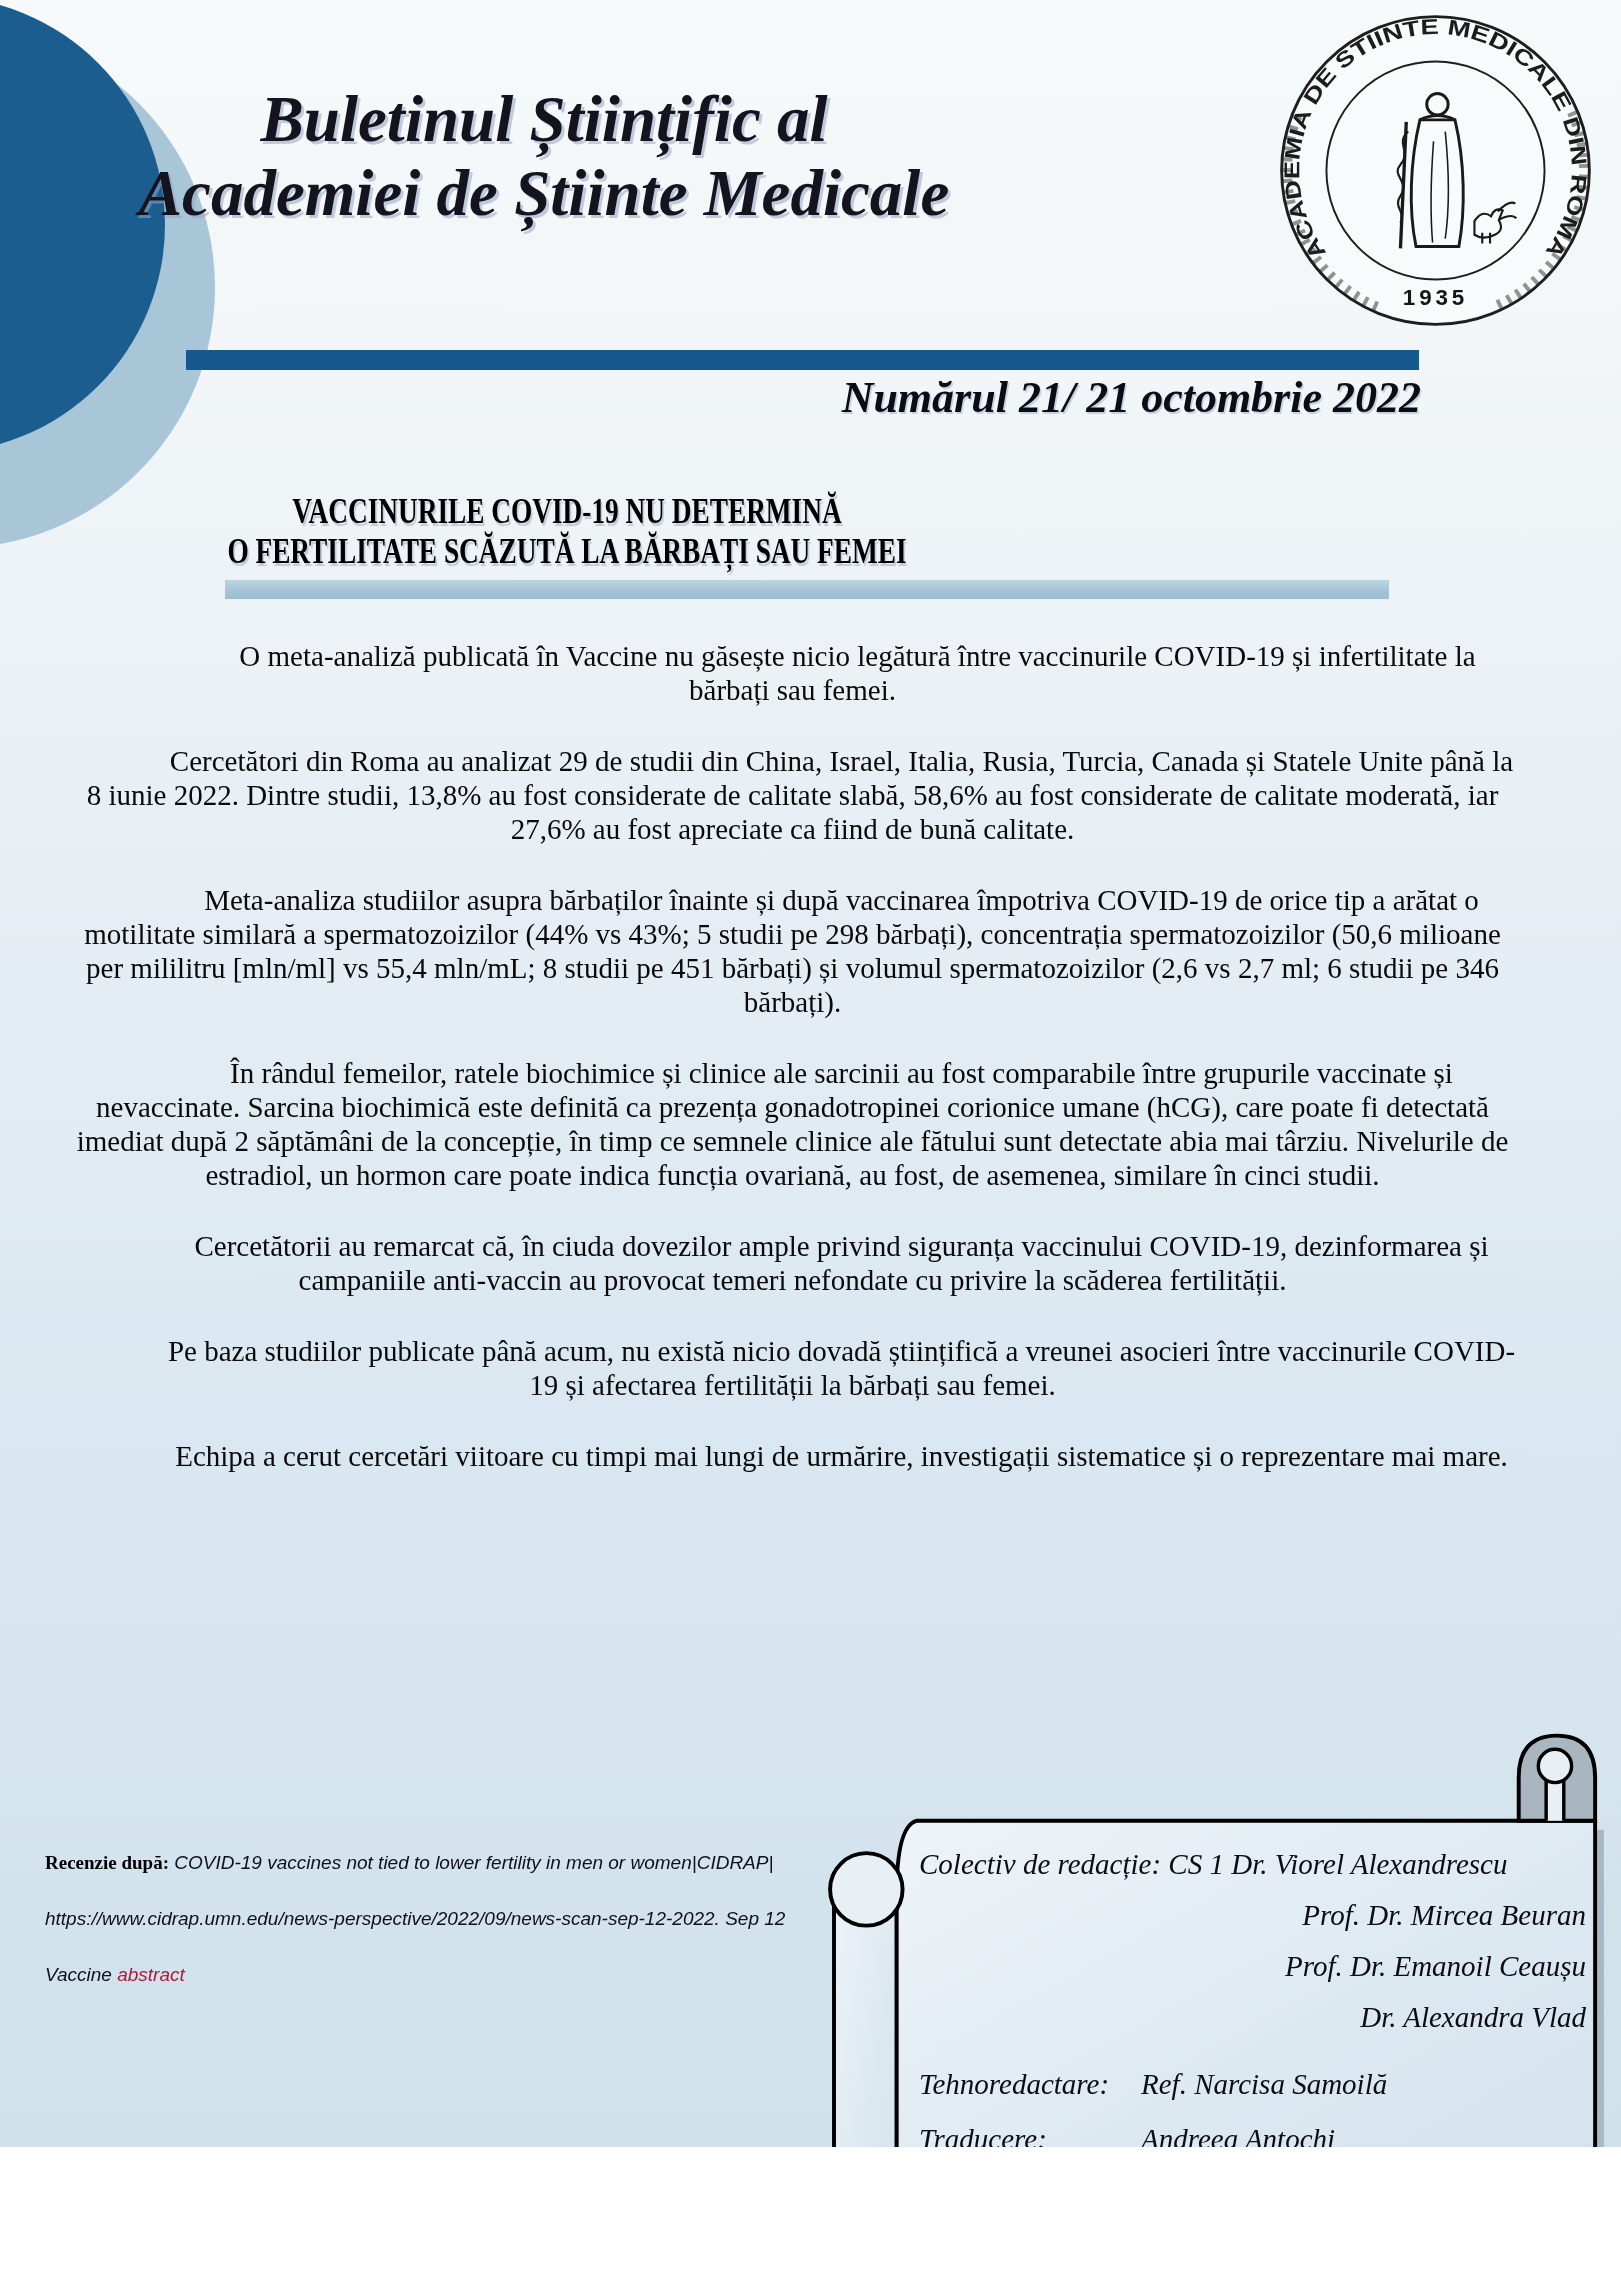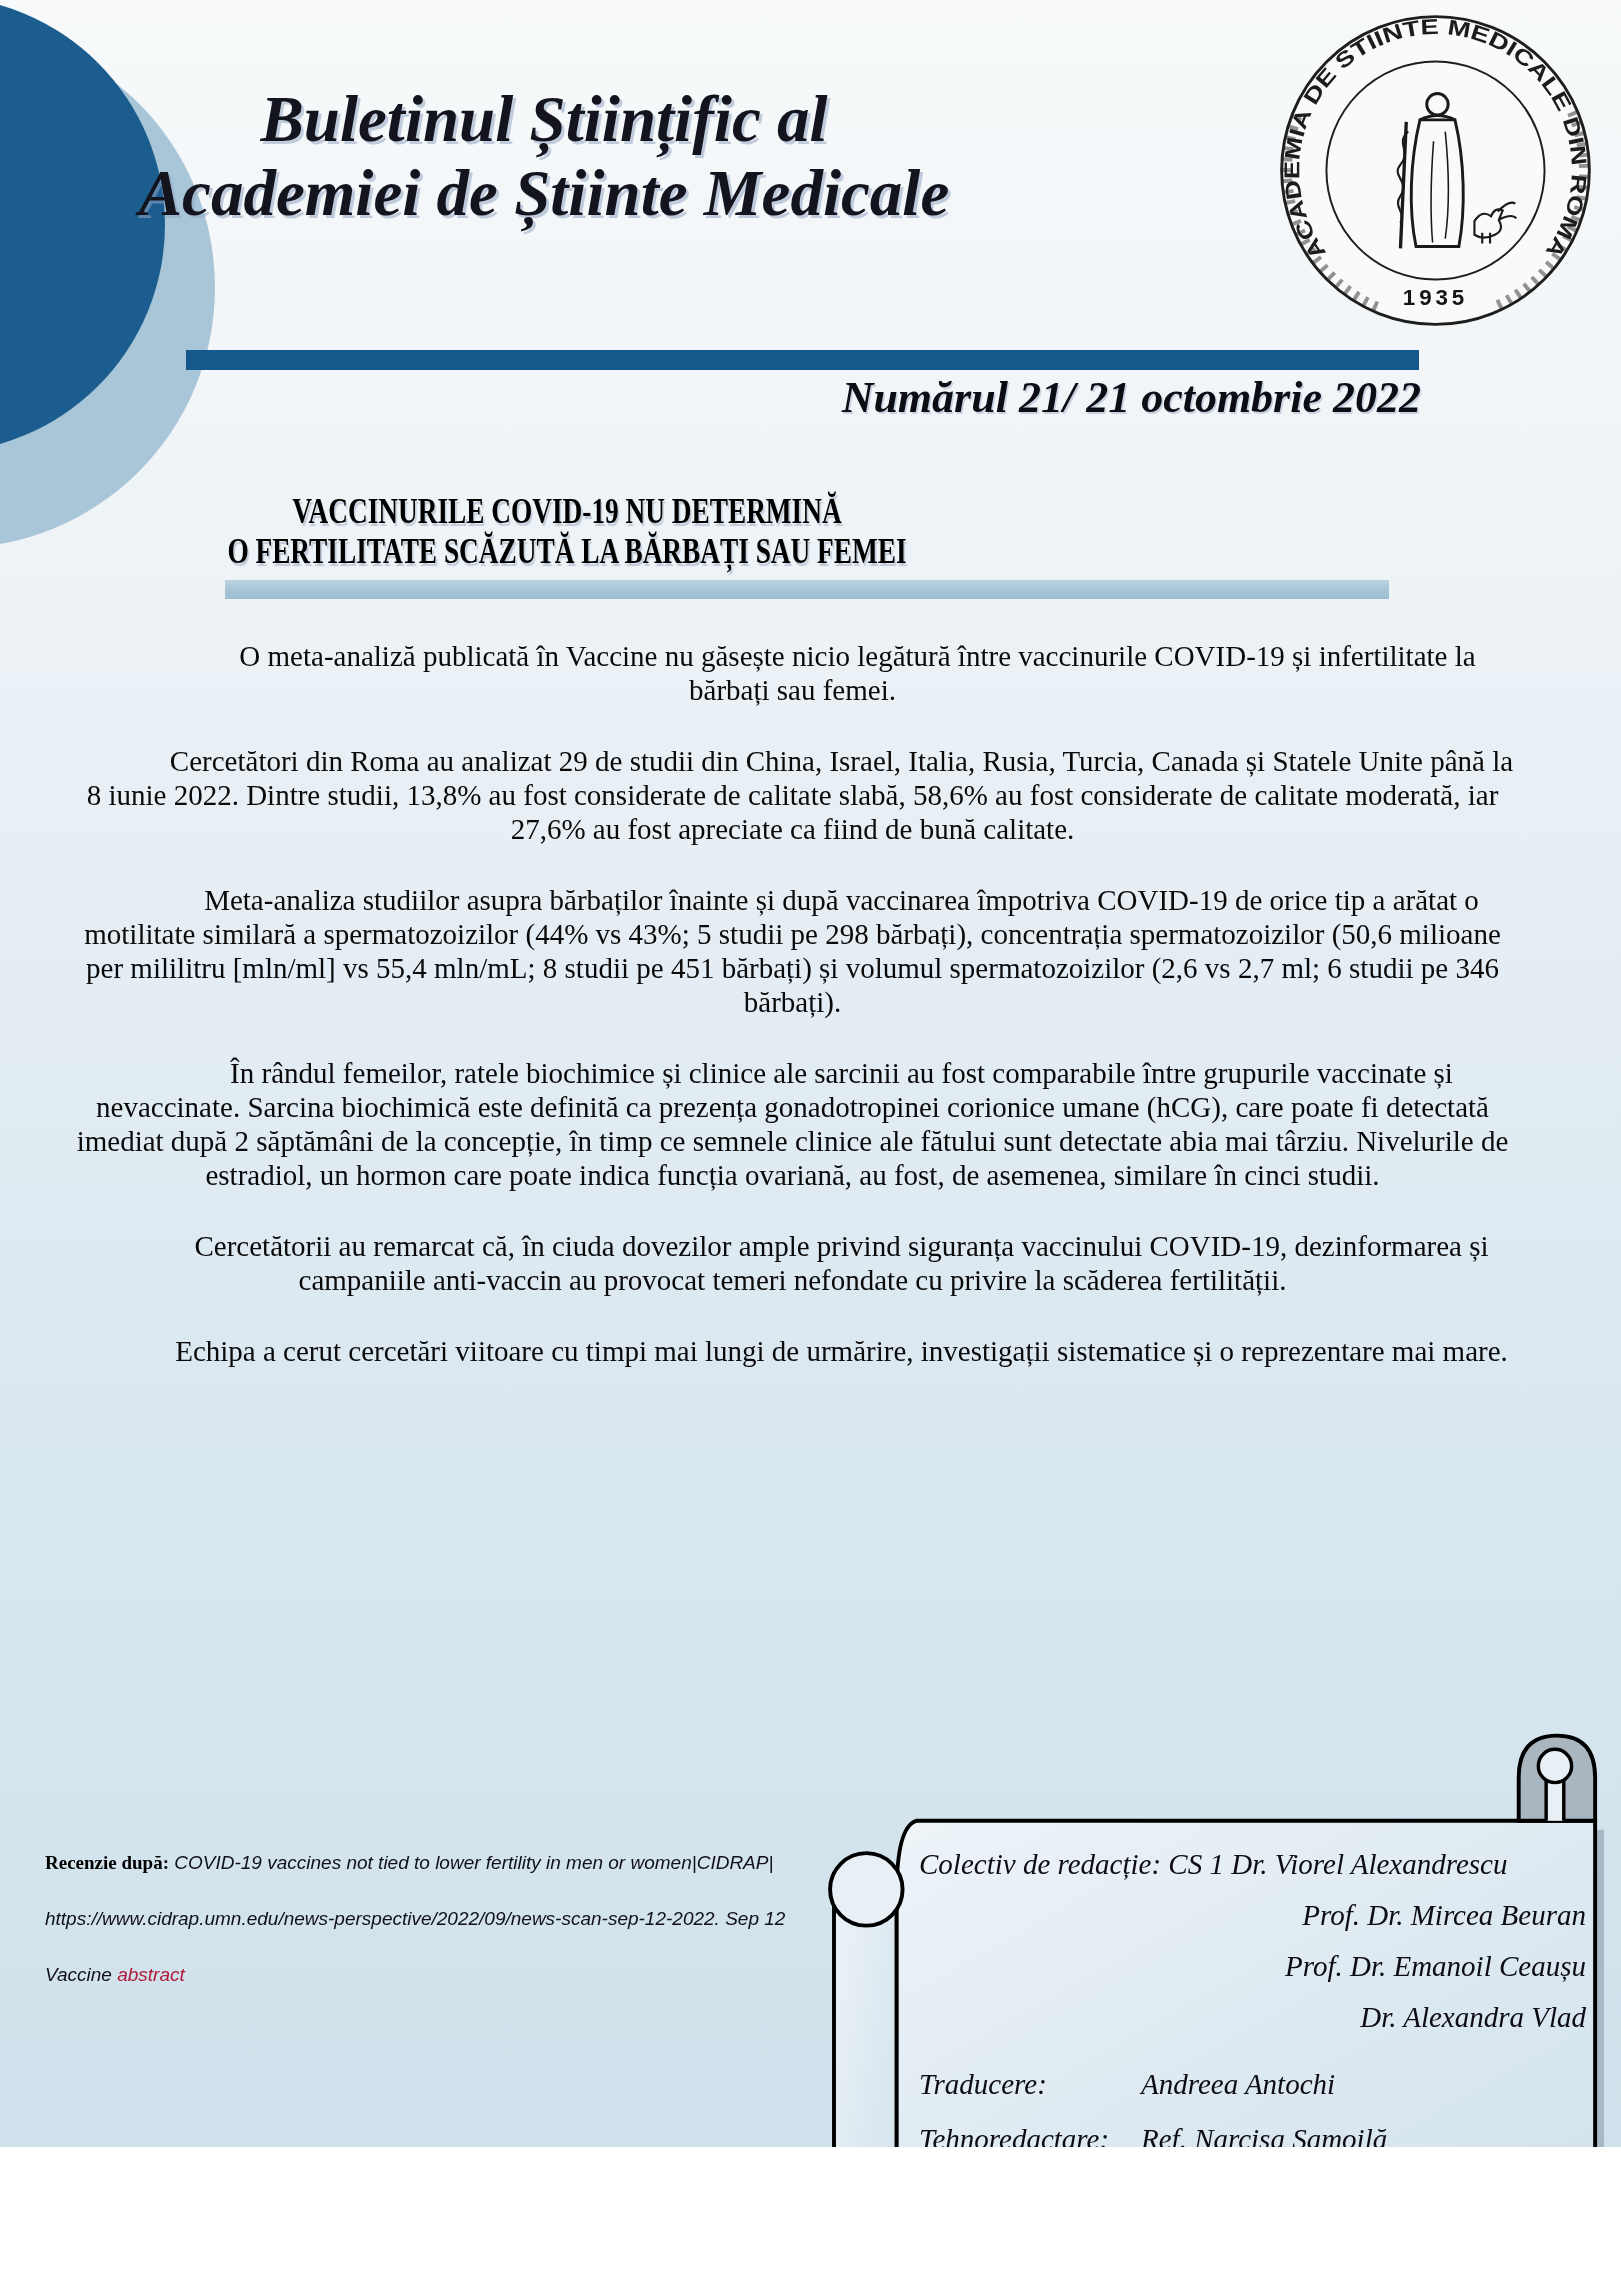--- a/index.html
+++ b/index.html
@@ -108,20 +108,21 @@
     <div>O FERTILITATE SCĂZUTĂ LA BĂRBAȚI SAU FEMEI</div>
   </div>
   <div class="bar-light"></div>
 
   <div class="body-text">
     <p class="p-first">O meta-analiză publicată în Vaccine nu găsește nicio legătură între vaccinurile COVID-19 și infertilitate la bărbați sau femei.</p>
     <p>Cercetători din Roma au analizat 29 de studii din China, Israel, Italia, Rusia, Turcia, Canada și Statele Unite până la 8 iunie 2022. Dintre studii, 13,8% au fost considerate de calitate slabă, 58,6% au fost considerate de calitate moderată, iar 27,6% au fost apreciate ca fiind de bună calitate.</p>
     <p>Meta-analiza studiilor asupra bărbaților înainte și după vaccinarea împotriva COVID-19 de orice tip a arătat o motilitate similară a spermatozoizilor (44% vs 43%; 5 studii pe 298 bărbați), concentrația spermatozoizilor (50,6 milioane per mililitru [mln/ml] vs 55,4 mln/mL; 8 studii pe 451 bărbați) și volumul spermatozoizilor (2,6 vs 2,7 ml; 6 studii pe 346 bărbați).</p>
     <p>În rândul femeilor, ratele biochimice și clinice ale sarcinii au fost comparabile între grupurile vaccinate și nevaccinate. Sarcina biochimică este definită ca prezența gonadotropinei corionice umane (hCG), care poate fi detectată imediat după 2 săptămâni de la concepție, în timp ce semnele clinice ale fătului sunt detectate abia mai târziu. Nivelurile de estradiol, un hormon care poate indica funcția ovariană, au fost, de asemenea, similare în cinci studii.</p>
     <p>Cercetătorii au remarcat că, în ciuda dovezilor ample privind siguranța vaccinului COVID-19, dezinformarea și campaniile anti-vaccin au provocat temeri nefondate cu privire la scăderea fertilității.</p>
+    <p>Pe baza studiilor publicate până acum, nu există nicio dovadă științifică a vreunei asocieri între vaccinurile COVID-19 și afectarea fertilității la bărbați sau femei.</p>
     <p>Echipa a cerut cercetări viitoare cu timpi mai lungi de urmărire, investigații sistematice și o reprezentare mai mare.</p>
   </div>
 
   <div class="review">
     <span class="review-label">Recenzie după:</span><span> COVID-19 vaccines not tied to lower fertility in men or women|CIDRAP| https://www.cidrap.umn.edu/news-perspective/2022/09/news-scan-sep-12-2022. Sep 12 Vaccine </span><span class="review-link">abstract</span>
   </div>
 
   <svg style="position:absolute;left:823px;top:1717px;" width="789" height="575" viewBox="0 0 805 587">
     <defs>
       <linearGradient id="paper" x1="0" y1="0" x2="1" y2="1">
@@ -152,24 +153,24 @@
       <span>Colectiv de redacție:</span>
       <span>CS 1 Dr. Viorel Alexandrescu</span>
     </div>
     <div class="names">
       <div>Prof. Dr. Mircea Beuran</div>
       <div>Prof. Dr. Emanoil Ceaușu</div>
       <div>Dr. Alexandra Vlad</div>
     </div>
     <div class="credit-rows">
       <div class="credit-row">
-        <span class="cr-label">Traducere:</span><span>Andreea Antochi</span>
+        <span class="cr-label">Tehnoredactare:</span><span>Ref. Narcisa Samoilă</span>
       </div>
       <div class="credit-row">
-        <span class="cr-label">Tehnoredactare:</span><span>Ref. Narcisa Samoilă</span>
+        <span class="cr-label">Traducere:</span><span>Andreea Antochi</span>
       </div>
       <div class="credit-row inline">
         <span class="cr-label">Site:</span><span>umane://www.adsm.ro</span>
       </div>
     </div>
   </div>
 
 </div>
 
 

